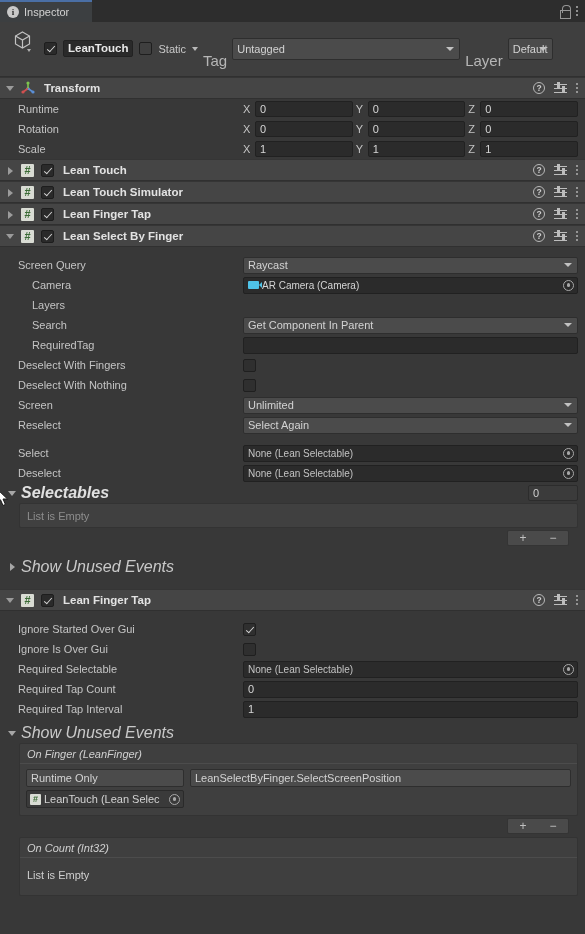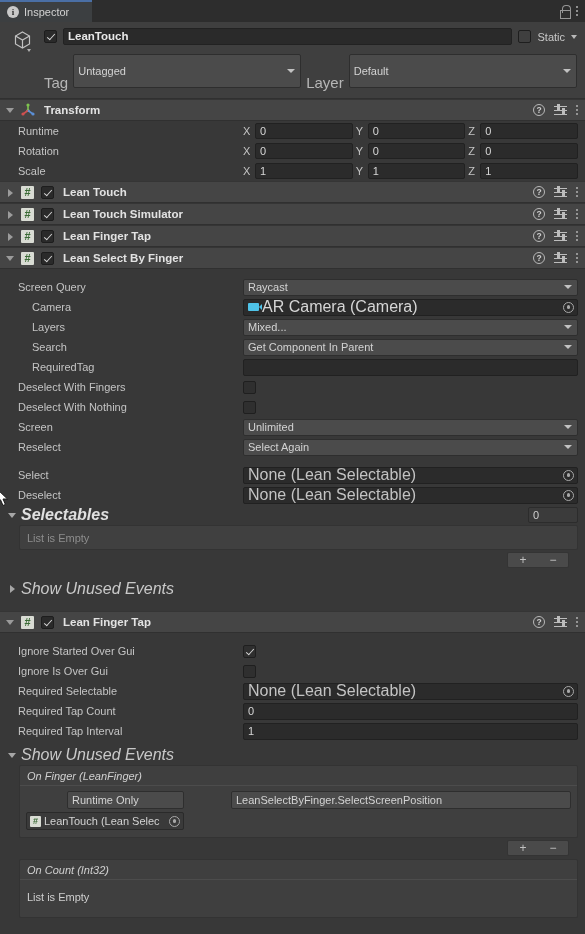--- a/index.html
+++ b/index.html
@@ -47,21 +47,21 @@
   .kebab i { width: 2px; height: 2px; background: #b0b0b0; border-radius: 50%; display: block; }
 
   
   .go-header {
     background: #3f3f3f; padding: 6px 8px 7px 8px;
     border-bottom: 1px solid #303030;
     display: flex; gap: 6px;
   }
   .go-icon-wrap { width: 30px; display: flex; align-items: flex-start; justify-content: center; padding-top: 2px;}
   .cube-icon { position: relative; width: 20px; height: 22px; }
-  .go-fields { flex: 1; display: flex; flex-direction: column; gap: 5px; }
+  .go-fields { flex: 1; display: flex; flex-direction: row; gap: 5px; }
   .row1 { display: flex; align-items: center; gap: 6px; }
   .chk {
     width: 13px; height: 13px; background: #2a2a2a;
     border: 1px solid #1d1d1d; border-radius: 2px;
     position: relative; flex: none;
   }
   .chk.on::after {
     content: ""; position: absolute; left: 4px; top: 1px;
     width: 3px; height: 7px; border: solid #d6d6d6;
     border-width: 0 1.6px 1.6px 0; transform: rotate(42deg);
@@ -78,21 +78,21 @@
   }
   .static-lbl { font-size: 11px; color: #c9c9c9; }
   .caret-sm {
     width: 0; height: 0; border-left: 3.5px solid transparent;
     border-right: 3.5px solid transparent; border-top: 4px solid #b9b9b9;
   }
   .row2 { display: flex; align-items: center; gap: 5px; }
   .lbl-inline { font-size: 15px; color: #b6b6b6; margin-top: 24px; }
   .dd {
     background: #4b4b4b; border: 1px solid #2e2e2e; border-radius: 2px;
-    height: 34px; display: flex; align-items: center;
+    height: 22px; display: flex; align-items: center;
     padding: 0 4px; color: #d3d3d3; font-size: 11px; position: relative;
   }
   .dd .caret {
     position: absolute; right: 5px; top: 50%; margin-top: -2px;
     width: 0; height: 0; border-left: 4px solid transparent;
     border-right: 4px solid transparent; border-top: 4px solid #c2c2c2;
   }
   .tag-dd { width: 228px; }
   .layer-dd { flex: 1; }
 
@@ -169,21 +169,21 @@
   .txt-input {
     flex: 1; height: 17px; background: #2b2b2b;
     border: 1px solid #212121; border-radius: 2px;
     color: #d6d6d6; font-size: 11px; padding: 0 4px; line-height: 15px;
   }
   .wide-dd { flex: 1; height: 17px; }
   .objfield {
     flex: 1; height: 17px; background: #2b2b2b;
     border: 1px solid #212121; border-radius: 2px;
     display: flex; align-items: center; padding: 0 2px 0 4px;
-    color: #d6d6d6; font-size: 16px; position: relative; gap: 3px;
+    color: #d6d6d6; font-size: 10px; position: relative; gap: 3px;
   }
   .objfield.empty { color: #c3c3c3; }
   .picker {
     position: absolute; right: 3px; top: 50%; margin-top: -5.5px;
     width: 11px; height: 11px; border-radius: 50%;
     border: 1.3px solid #a8a8a8;
   }
   .picker::after {
     content: ""; position: absolute; left: 2.5px; top: 2.5px;
     width: 3.5px; height: 3.5px; border-radius: 50%; background: #a8a8a8;
@@ -260,21 +260,21 @@
     height: 20px; display: flex; align-items: center; padding-left: 7px;
     font-size: 11px; color: #d0d0d0; border-bottom: 1px solid #4c4c4c; font-style: italic;
   }
   .event-body { padding: 5px 6px 7px 6px; }
   .ev-row { display: flex; gap: 6px; }
   .ev-col-l { width: 158px; display: flex; flex-direction: column; gap: 3px; }
   .ev-col-r { flex: 1; }
   .ev-dd {
     height: 18px; background: #4b4b4b; border: 1px solid #2e2e2e;
     border-radius: 2px; display: flex; align-items: center; padding: 0 4px;
-    color: #d3d3d3; font-size: 11px; position: relative; margin-left: 41px;
+    color: #d3d3d3; font-size: 11px; position: relative;
   }
   .ev-obj {
     height: 18px; background: #3a3a3a; border: 1px solid #2a2a2a;
     border-radius: 2px; display: flex; align-items: center; padding: 0 14px 0 3px;
     color: #d3d3d3; font-size: 11px; position: relative; gap: 3px;
     overflow: hidden; white-space: nowrap;
   }
   .mini-script {
     width: 11px; height: 11px; background: #d9dcd4; border-radius: 1px;
     color: #3a6b35; font-size: 9px; font-weight: bold; text-align: center;
@@ -520,24 +520,20 @@
     <span class="plabel ind">Camera</span>
     <div class="objfield">
       <span class="cam-glyph"></span>
       <span>AR Camera (Camera)</span>
       <span class="picker"></span>
     </div>
   </div>
 
   <div class="prow">
     <span class="plabel ind">Layers</span>
-    <div class="dd wide-dd">
-      <span>Mixed...</span>
-      <span class="caret"></span>
-    </div>
   </div>
 
   <div class="prow">
     <span class="plabel ind">Search</span>
     <div class="dd wide-dd">
       <span>Get Component In Parent</span>
       <span class="caret"></span>
     </div>
   </div>
 

